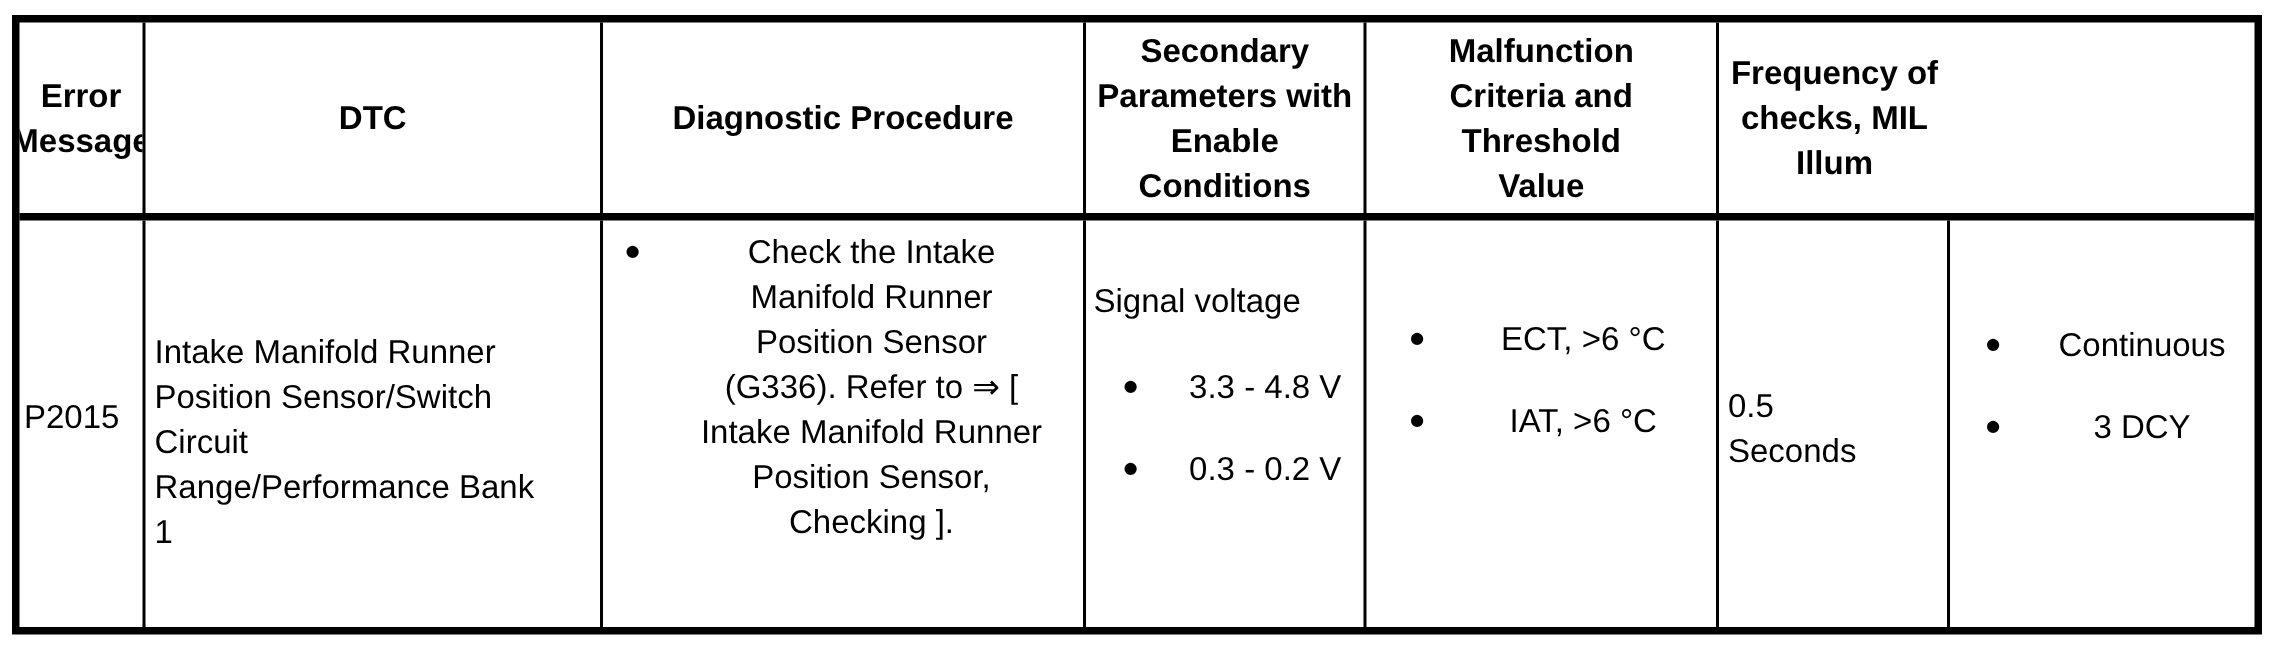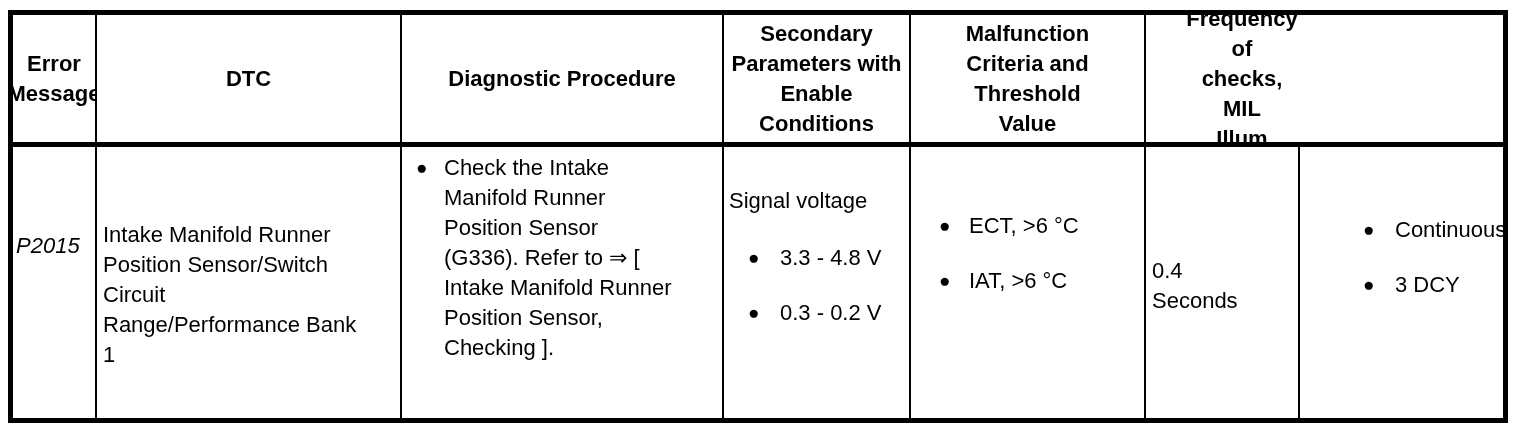--- a/index.html
+++ b/index.html
@@ -23,34 +23,34 @@
   }
   .header-row { height: 127px; border-bottom: 5px solid #000; }
   .body-row   { height: 271px; }
   .cell {
     box-sizing: border-box;
     border-right: 2px solid #000;
     overflow: hidden;
     font-size: 22px;
     line-height: 30px;
   }
-  .cell:last-child { border-right: none; padding-left: 40px; }
+  .cell:last-child { border-right: none; }
   .header-cell {
     display: flex;
     align-items: center;
     justify-content: center;
     font-weight: bold;
     text-align: center;
     white-space: pre-line;
     padding: 0 2px;
   }
   .pre { white-space: pre-line; }
 
   
-  .c-dtc  { padding: 84px 0 0 3px; font-style: italic; }
+  .c-dtc  { padding: 116px 0 0 3px; }
   .c-err  { padding: 73px 4px 0 6px; }
   .c-diag { padding: 6px 4px 0 0; }
   .c-mal  { padding: 39px 2px 0 5px; }
   .c-sec  { padding: 64px 2px 0 0; }
   .c-mon  { padding: 109px 2px 0 6px; }
   .c-freq { padding: 68px 2px 0 0; }
 
   .blist-diag { padding-left: 14px; }
   .blist-mal  { padding-left: 19px; }
   .blist-sec  { padding-left: 28px; }
@@ -60,21 +60,21 @@
   .bitem + .bitem { margin-top: 25px; }
   .mal-label { margin-bottom: 27px; }
 
   .bullet {
     flex: 0 0 30px;
     font-size: 19px;
     line-height: 30px;
   }
   .c-diag .bullet { flex-basis: 28px; }
   .c-mal .bullet, .c-freq .bullet { flex-basis: 32px; }
-  .btext { flex: 1 1 auto; }
+  .btext { flex: 1 1 auto; text-align: center; }
 </style>
 </head>
 <body>
 
 <div class="dtc-table">
 
   <div class="row header-row">
     <div class="cell header-cell">Error Message</div>
     <div class="cell header-cell">DTC</div>
     <div class="cell header-cell">Diagnostic Procedure</div>
@@ -141,21 +141,21 @@
           <span class="btext">ECT, &gt;6 °C</span>
         </div>
         <div class="bitem">
           <span class="bullet">●</span>
           <span class="btext">IAT, &gt;6 °C</span>
         </div>
       </div>
     </div>
 
     <div class="cell c-mon">
-      <div class="pre">0.4
+      <div class="pre">0.5
 Seconds</div>
     </div>
 
     <div class="cell c-freq">
       <div class="blist-freq">
         <div class="bitem">
           <span class="bullet">●</span>
           <span class="btext">Continuous</span>
         </div>
         <div class="bitem">

